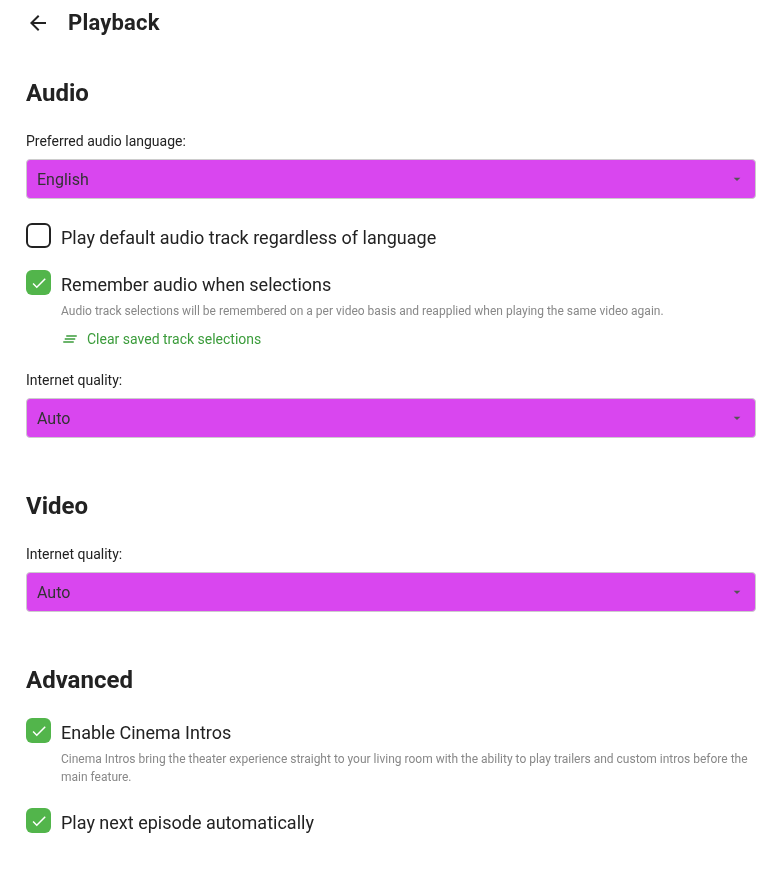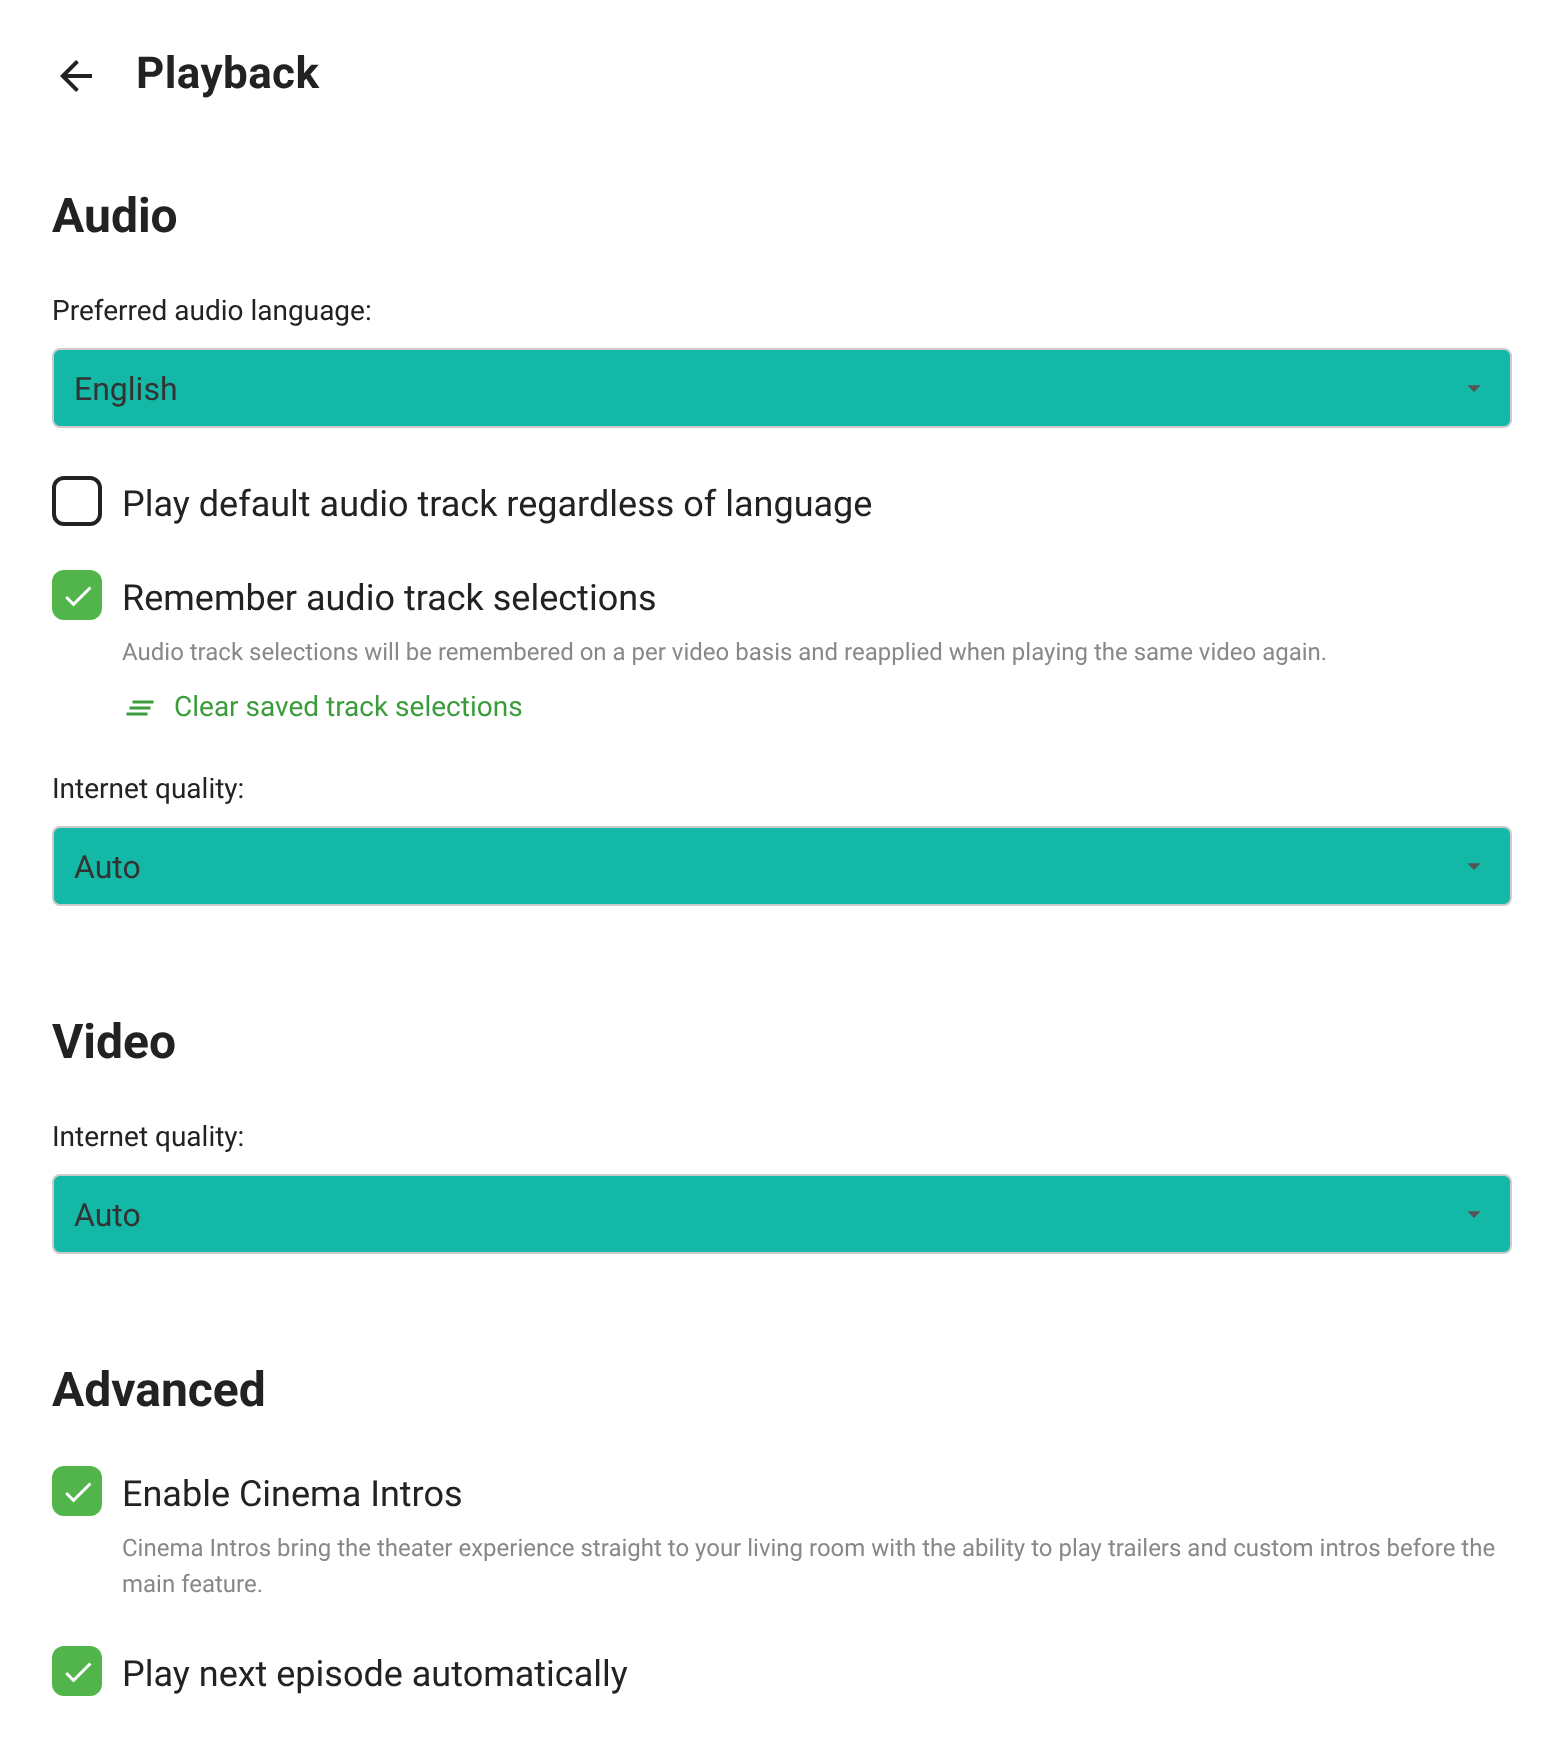--- a/index.html
+++ b/index.html
@@ -12,21 +12,20 @@
       background: #ffffff;
       color: #222;
       width: 782px;
       padding: 10px 26px 26px 26px;
     }
     .header-row {
       display: flex;
       align-items: center;
       gap: 18px;
       margin-bottom: 44px;
-      margin-top: 15px;
     }
     .back-button {
       width: 24px;
       height: 24px;
       display: flex;
       align-items: center;
       justify-content: center;
       cursor: pointer;
       fill: #222;
     }
@@ -57,21 +56,21 @@
     }
     .select-wrapper:last-child { margin-bottom: 0; }
     .select-box {
       width: 100%;
       height: 40px;
       border: 1px solid #ccc;
       border-radius: 4px;
       padding: 0 36px 0 10px;
       font-size: 16px;
       color: #333;
-      background: #14b8a6;
+      background: #d946ef;
       display: flex;
       align-items: center;
       cursor: pointer;
       position: relative;
     }
     .select-caret {
       position: absolute;
       right: 10px;
       top: 50%;
       transform: translateY(-50%);
@@ -171,21 +170,21 @@
     </div>
   </div>
 
   <div class="checkbox-row">
     <div class="checkbox checked">
       <svg viewBox="0 0 24 24">
         <path d="M9 16.17L4.83 12l-1.42 1.41L9 19 21 7l-1.41-1.41z"></path>
       </svg>
     </div>
     <div class="checkbox-content">
-      <div class="checkbox-label">Remember audio track selections</div>
+      <div class="checkbox-label">Remember audio when selections</div>
       <div class="checkbox-description">Audio track selections will be remembered on a per video basis and reapplied when playing the same video again.</div>
       <div class="clear-link">
         <svg viewBox="0 0 24 24">
           <path d="M5 13h14v-2H5v2zm-2 4h14v-2H3v2zM7 7v2h14V7H7z"></path>
         </svg>
         <span>Clear saved track selections</span>
       </div>
     </div>
   </div>
 

